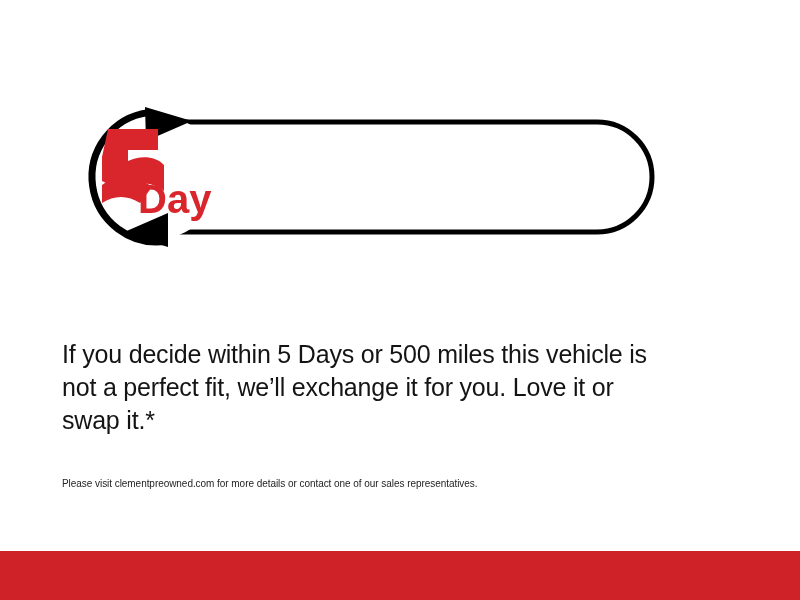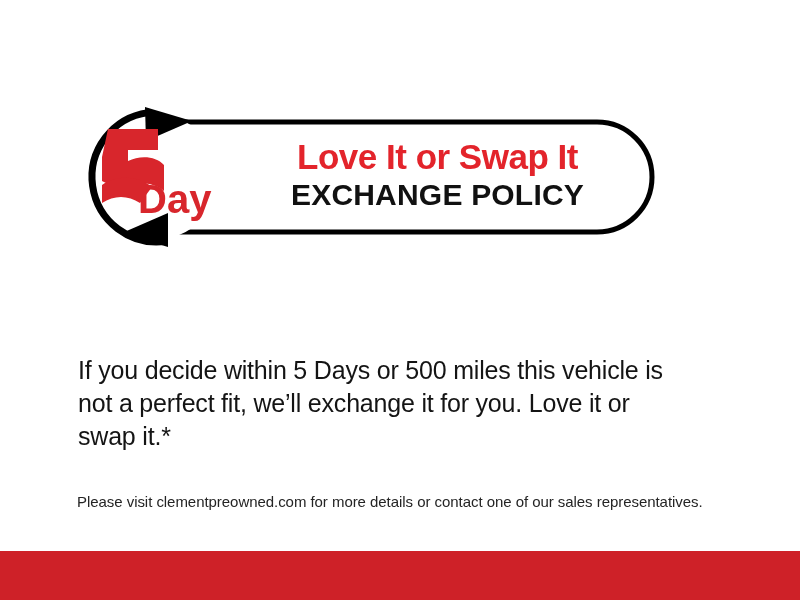--- a/index.html
+++ b/index.html
@@ -96,38 +96,38 @@
     color: #111111;
     letter-spacing: -0.3px;
     white-space: nowrap;
   }
 
   #body-copy {
     position: absolute;
     left: 62px;
     top: 338px;
     width: 612px;
-    margin: 16px;
+    margin: 0;
     font-family: "Liberation Sans", sans-serif;
     font-weight: normal;
     font-size: 25px;
     line-height: 1.32;
     color: #141414;
     letter-spacing: -0.2px;
   }
 
   #fine-print {
     position: absolute;
     left: 62px;
     top: 477px;
     width: 660px;
-    margin: 15px;
+    margin: 0;
     font-family: "Liberation Sans", sans-serif;
     font-weight: normal;
-    font-size: 15px;
+    font-size: 10px;
     line-height: 1.3;
     color: #242424;
     letter-spacing: -0.05px;
   }
 
   
   #footer-bar {
     position: absolute;
     left: 0;
     top: 551px;
@@ -159,24 +159,20 @@
         <path d="M 68 34 L 118 34 L 118 55 L 88 55 L 88 66
                  C 100 60 116 61 124 70 L 124 96
                  C 112 86 92 86 80 95 L 62 86 L 62 62 Z" fill="#d8262c"></path>
         <path d="M 62 90 C 76 80 98 80 112 92 L 100 108
                  C 88 100 74 100 62 108 Z" fill="#d8262c"></path>
       </g>
 
       <text class="logo-five" x="98" y="118" font-size="40">Day</text>
     </svg>
 
-    <div class="banner-text-wrap">
-      <div id="banner-headline">Love It or Swap It</div>
-      <div id="banner-subhead">EXCHANGE POLICY</div>
-    </div>
   </div>
 
 
   <p id="body-copy">If you decide within 5 Days or 500 miles this vehicle is not a perfect fit, we’ll exchange it for you. Love it or swap it.*</p>
 
   <p id="fine-print">Please visit clementpreowned.com for more details or contact one of our sales representatives.</p>
 
   <div id="footer-bar"></div>
 
 </div>

